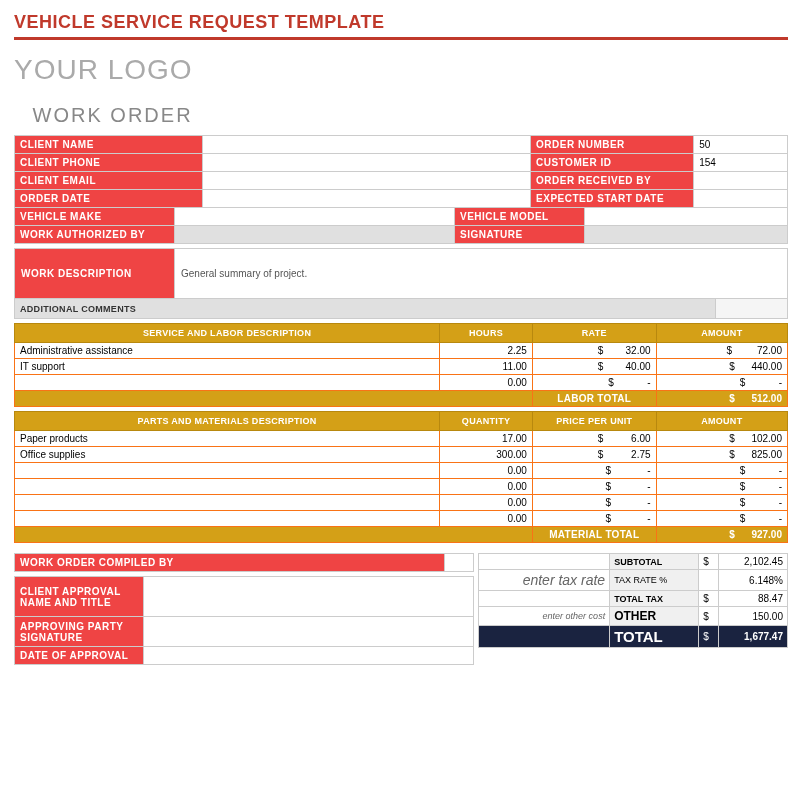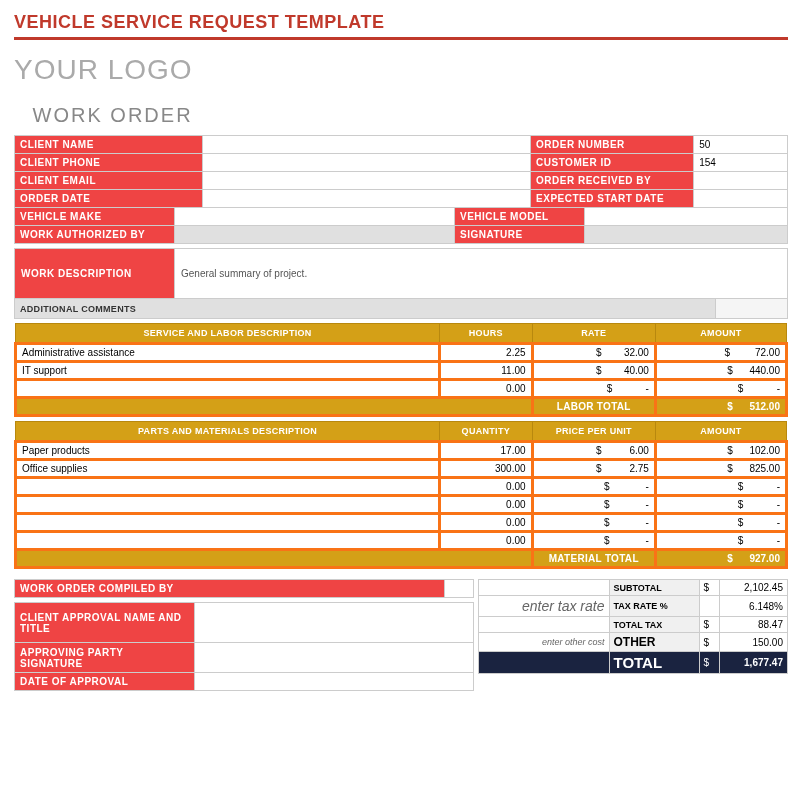--- a/index.html
+++ b/index.html
@@ -24,21 +24,21 @@
     .value-white { background: #fff; }
     
     
     .desc-table { width: 100%; border-collapse: collapse; }
     .desc-table td { border: 1px solid #ccc; padding: 4px 6px; font-size: 10px; }
     .desc-value { background: #fff; color: #555; }
     
     
     .service-table { width: 100%; border-collapse: collapse; margin-top: 4px; }
     .service-table th { background: #d4a017; color: #fff; font-weight: bold; font-size: 9px; padding: 4px 5px; text-align: center; border: 1px solid #b8880e; letter-spacing: 0.3px; }
-    .service-table td { border: 3px solid #f97316; padding: 2px 5px; font-size: 10px; }
+    .service-table td { border: 1px solid #f97316; padding: 2px 5px; font-size: 10px; }
     .num-cell { text-align: right; }
     .total-label { text-align: center; font-size: 9px; letter-spacing: 0.3px; }
     
     .labor-total-row td { background: #d4a017 !important; color: #fff; font-weight: bold; }
     .material-total-row td { background: #d4a017 !important; color: #fff; font-weight: bold; }
   </style>
 </head>
 <body>
 
 <div class="page">
@@ -218,21 +218,21 @@
         <tbody>
             <tr>
           <td class="dark-label">WORK ORDER COMPILED BY</td>
           <td class="value-white"></td>
         </tr>
       </tbody>
         </table>
       <table class="info-table" style="margin-top:4px;">
         <tbody>
             <tr>
-          <td class="dark-label" style="width:180px; height:40px; vertical-align:middle;margin-top:23px;">CLIENT APPROVAL NAME AND TITLE</td>
+          <td class="dark-label" style="width:129px; height:40px; vertical-align:middle;margin-top:23px;">CLIENT APPROVAL NAME AND TITLE</td>
           <td class="value-white"></td>
         </tr>
         <tr>
           <td class="dark-label" style="height:30px; vertical-align:middle;">APPROVING PARTY SIGNATURE</td>
           <td class="value-white"></td>
         </tr>
         <tr>
           <td class="dark-label">DATE OF APPROVAL</td>
           <td class="value-white"></td>
         </tr>
@@ -244,21 +244,21 @@
       <table class="info-table" style="width:100%;">
         <tbody>
             <tr>
           <td style="font-size:9px; border:1px solid #ccc; padding:2px 4px;"></td>
           <td style="font-weight:bold; font-size:9px; border:1px solid #ccc; padding:2px 4px; background:#f0f0f0;">SUBTOTAL</td>
           <td style="border:1px solid #ccc; padding:2px 4px; text-align:left; width:20px;">$</td>
           <td style="border:1px solid #ccc; padding:2px 4px; text-align:right;">2,102.45</td>
         </tr>
         <tr>
           <td style="font-size:14px; border:1px solid #ccc; padding:2px 4px; font-style:italic; color:#666; text-align:right;">enter tax rate</td>
-          <td style="font-weight:bold; font-size:9px; border:1px solid #ccc; padding:2px 4px; background:#f0f0f0;">TAX RATE %</td>
+          <td style="font-weight:normal; font-size:9px; border:1px solid #ccc; padding:2px 4px; background:#f0f0f0;">TAX RATE %</td>
           <td style="border:1px solid #ccc; padding:2px 4px;"></td>
           <td style="border:1px solid #ccc; padding:2px 4px; text-align:right;">6.148%</td>
         </tr>
         <tr>
           <td style="font-size:9px; border:1px solid #ccc; padding:2px 4px;"></td>
           <td style="font-weight:bold; font-size:9px; border:1px solid #ccc; padding:2px 4px; background:#f0f0f0;">TOTAL TAX</td>
           <td style="border:1px solid #ccc; padding:2px 4px; text-align:left;">$</td>
           <td style="border:1px solid #ccc; padding:2px 4px; text-align:right;">88.47</td>
         </tr>
         <tr>

